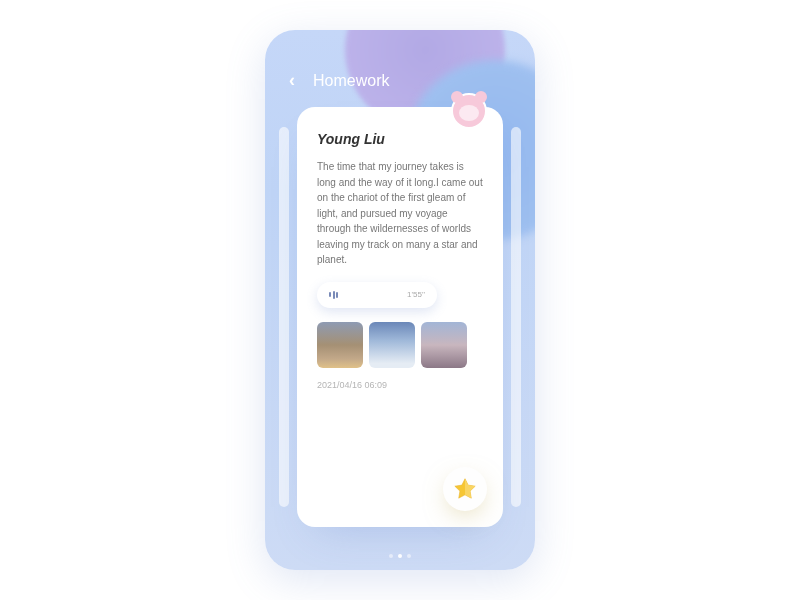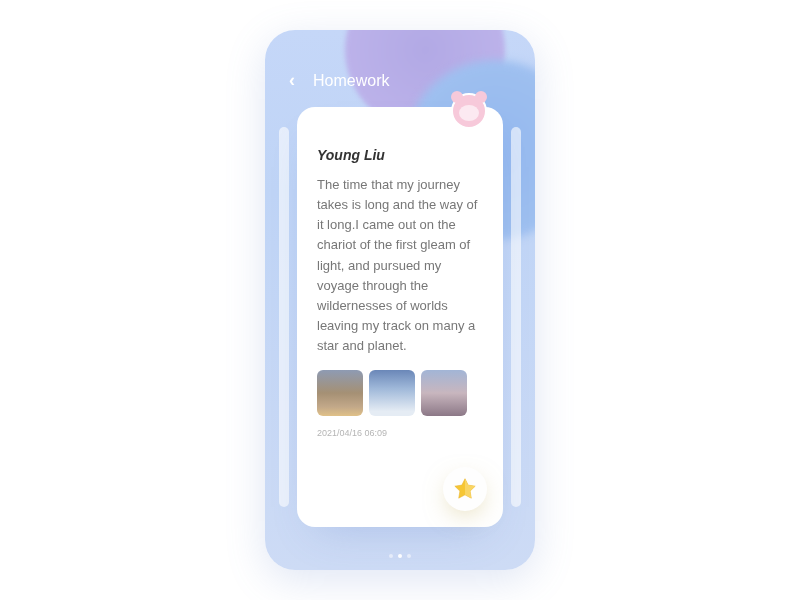--- a/index.html
+++ b/index.html
@@ -73,21 +73,21 @@
     background: rgba(255,255,255,0.6);
     border-radius: 12px;
     margin-top: 20px;
     height: 380px;
   }
   .card {
     flex: 1;
     margin: 0 8px;
     background: #fff;
     border-radius: 18px;
-    padding: 40px 20px;
+    padding: 24px 20px;
     position: relative;
     box-shadow: 0 20px 40px -20px rgba(100, 130, 200, 0.3);
   }
   .avatar {
     position: absolute;
     top: -16px;
     right: 14px;
     width: 40px;
     height: 40px;
   }
@@ -121,21 +121,21 @@
     transform: translateX(-50%);
   }
   .author {
     font-size: 14px;
     font-weight: 700;
     font-style: italic;
     color: #333;
     margin-bottom: 12px;
   }
   .body-text {
-    font-size: 13px;
+    font-size: 10px;
     line-height: 1.55;
     color: #777;
     margin-bottom: 14px;
   }
   .audio-pill {
     width: 120px;
     height: 26px;
     border-radius: 13px;
     background: #fff;
     box-shadow: 0 4px 12px rgba(100, 130, 200, 0.2);
@@ -241,20 +241,28 @@
         <div class="avatar-body">
           <div class="avatar-ear-l"></div>
           <div class="avatar-ear-r"></div>
           <div class="avatar-face"></div>
         </div>
       </div>
 
       <div class="author">Young Liu</div>
       <div class="body-text">The time that my journey takes is long and the way of it long.I came out on the chariot of the first gleam of light, and pursued my voyage through the wildernesses of worlds leaving my track on many a star and planet.</div>
 
+      <div class="audio-pill">
+        <div class="sound-bars">
+          <span></span>
+            <span></span>
+            <span></span>
+        </div>
+        <span class="audio-duration">1'55''</span>
+      </div>
 
       <div class="thumbs">
         <div class="thumb t1"></div>
         <div class="thumb t2"></div>
         <div class="thumb t3"></div>
       </div>
 
       <div class="timestamp">2021/04/16 06:09</div>
 
       <div class="star-button">

